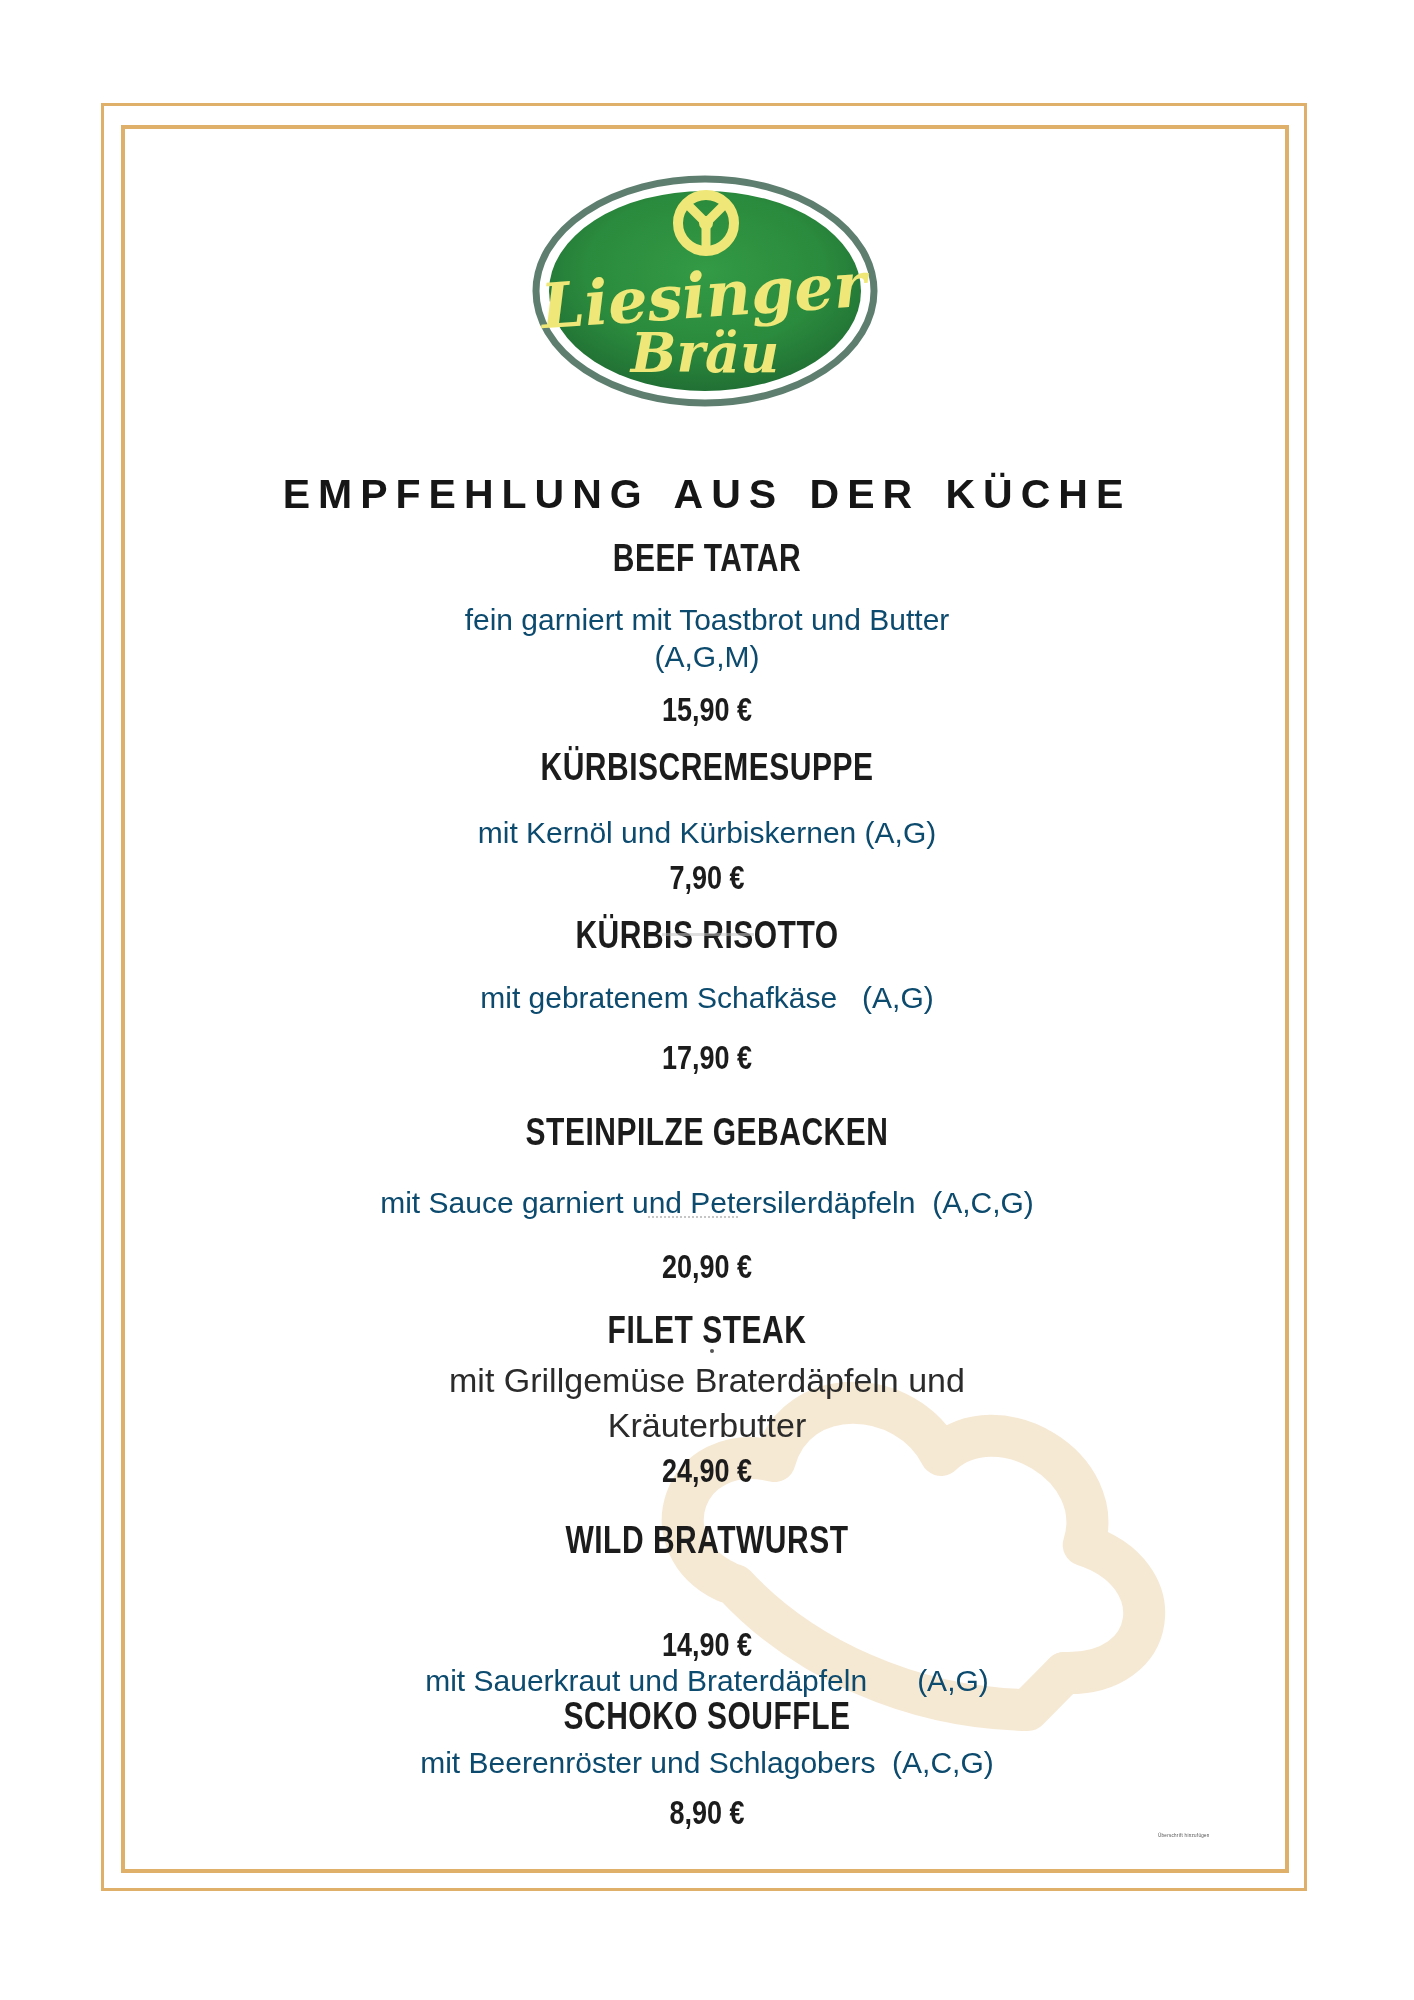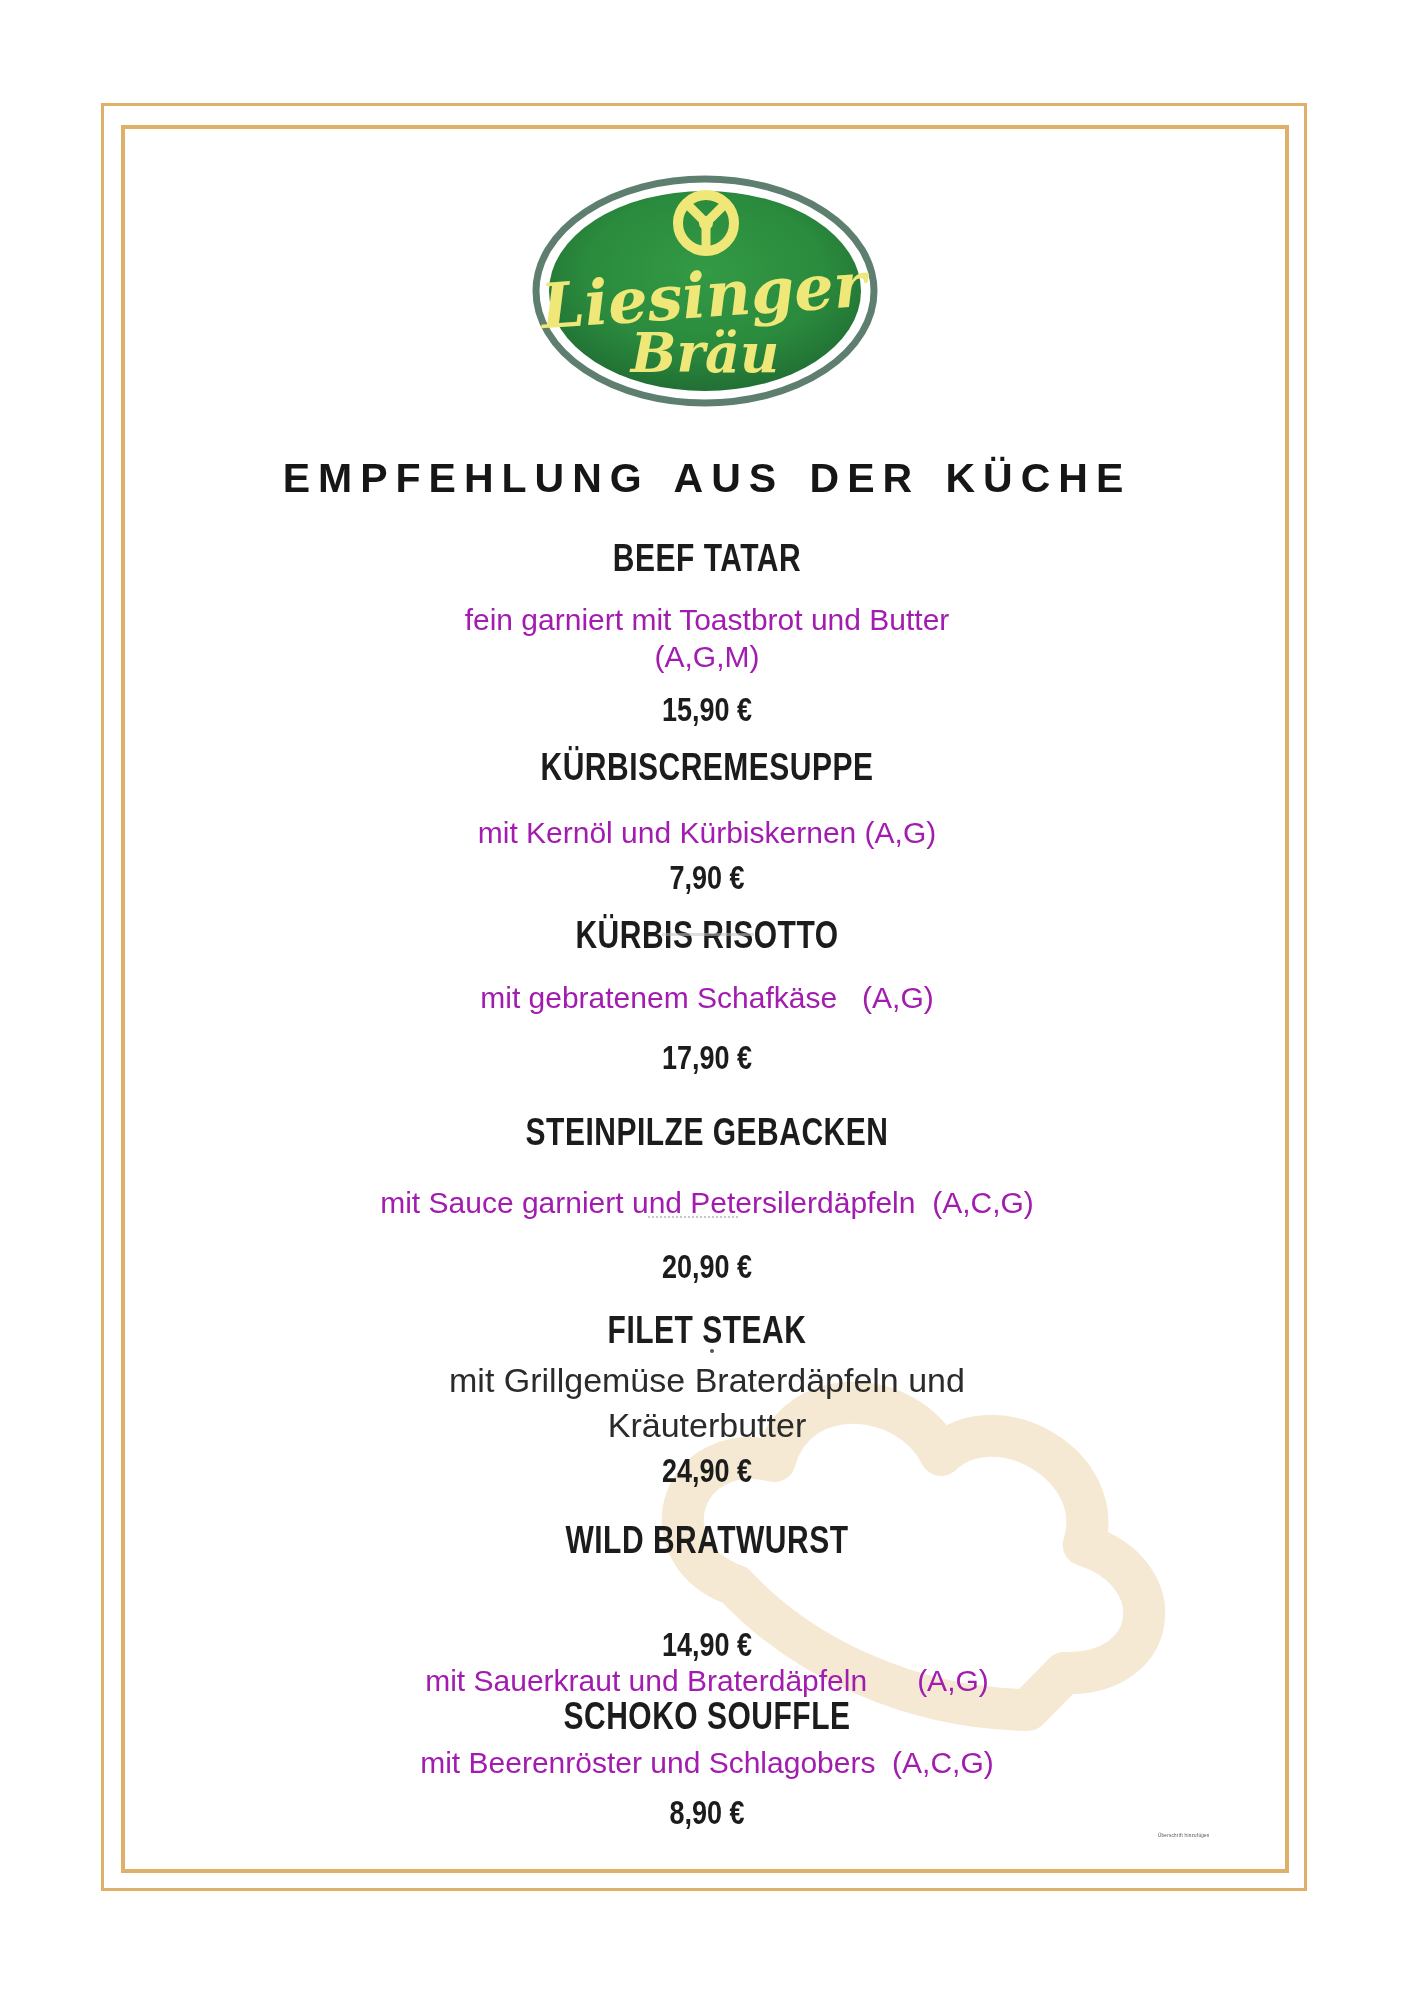--- a/index.html
+++ b/index.html
@@ -17,28 +17,28 @@
   }
   .border-inner{
     position:absolute;left:121px;top:125px;width:1168px;height:1748px;
     border:4px solid #dfb069;box-sizing:border-box;
   }
   .line{
     position:absolute;left:0;right:0;text-align:center;white-space:pre-wrap;
   }
   .t-title{
     font-size:41px;font-weight:800;letter-spacing:8px;word-spacing:6px;
-    color:#161616;line-height:50px;
+    color:#161616;line-height:50px;margin-top:16px;
   }
   .t-name{
     font-size:30px;font-weight:700;letter-spacing:0.5px;color:#1c1c1c;
     line-height:40px;transform:scaleY(1.28);transform-origin:center;
   }
   .t-desc{
-    font-size:30px;font-weight:400;color:#a21caf;line-height:38px;
+    font-size:30px;font-weight:400;color:#0c4a6e;line-height:38px;
   }
   .t-desc-lg{font-size:34px;line-height:44px;color:#2b2b2b;}
   .t-price{
     font-size:27px;font-weight:700;color:#1c1c1c;line-height:38px;
     transform:scaleY(1.25);transform-origin:center;
   }
   .logo-svg{position:absolute;left:529px;top:172px;width:352px;height:238px;}
   .watermark-svg{position:absolute;left:595px;top:1335px;width:700px;height:530px;}
   .artifact-strike{
     position:absolute;left:662px;top:933px;width:92px;height:3px;

